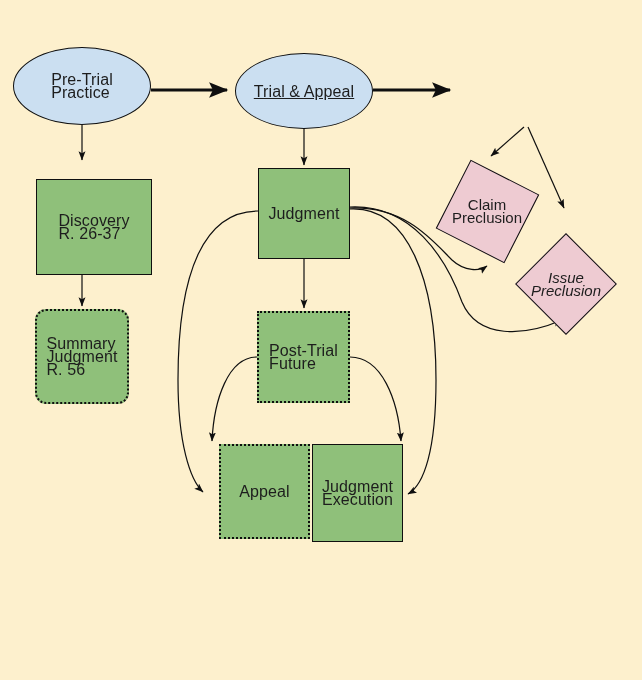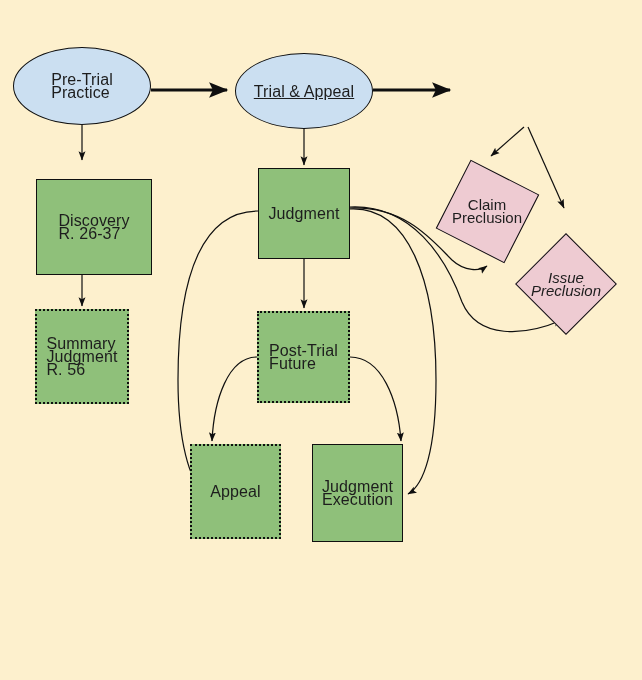--- a/index.html
+++ b/index.html
@@ -131,36 +131,36 @@
   <div class="node ellipse" style="left:235px; top:53px; width:138px; height:76px;text-decoration:underline;">
     <span class="lbl">Trial &amp; Appeal</span>
   </div>
 
 
   <div class="node box" style="left:36px; top:163px; width:116px; height:96px;margin-top:16px;">
     <span class="lbl">Discovery
 R. 26-37</span>
   </div>
 
-  <div class="node box dotted" style="left:35px; top:309px; width:94px; height:95px;">
+  <div class="node box dotted" style="left:35px; top:309px; width:94px; height:95px;border-radius:11px;">
     <span class="lbl">Summary
 Judgment
 R. 56</span>
   </div>
 
   <div class="node box" style="left:258px; top:168px; width:92px; height:91px;">
     <span class="lbl">Judgment</span>
   </div>
 
   <div class="node box dotted" style="left:257px; top:311px; width:93px; height:92px;">
     <span class="lbl">Post-Trial
 Future</span>
   </div>
 
-  <div class="node box dotted" style="left:190px; top:444px; width:91px; height:95px;">
+  <div class="node box dotted" style="left:219px; top:444px; width:91px; height:95px;">
     <span class="lbl">Appeal</span>
   </div>
 
   <div class="node box" style="left:312px; top:444px; width:91px; height:98px;">
     <span class="lbl">Judgment
 Execution</span>
   </div>
 
   <div class="diamond-wrap" style="left:448.5px; top:172.5px; width:77px; height:77px;">
     <div class="diamond-shape" style="transform: rotate(27deg);"></div>

